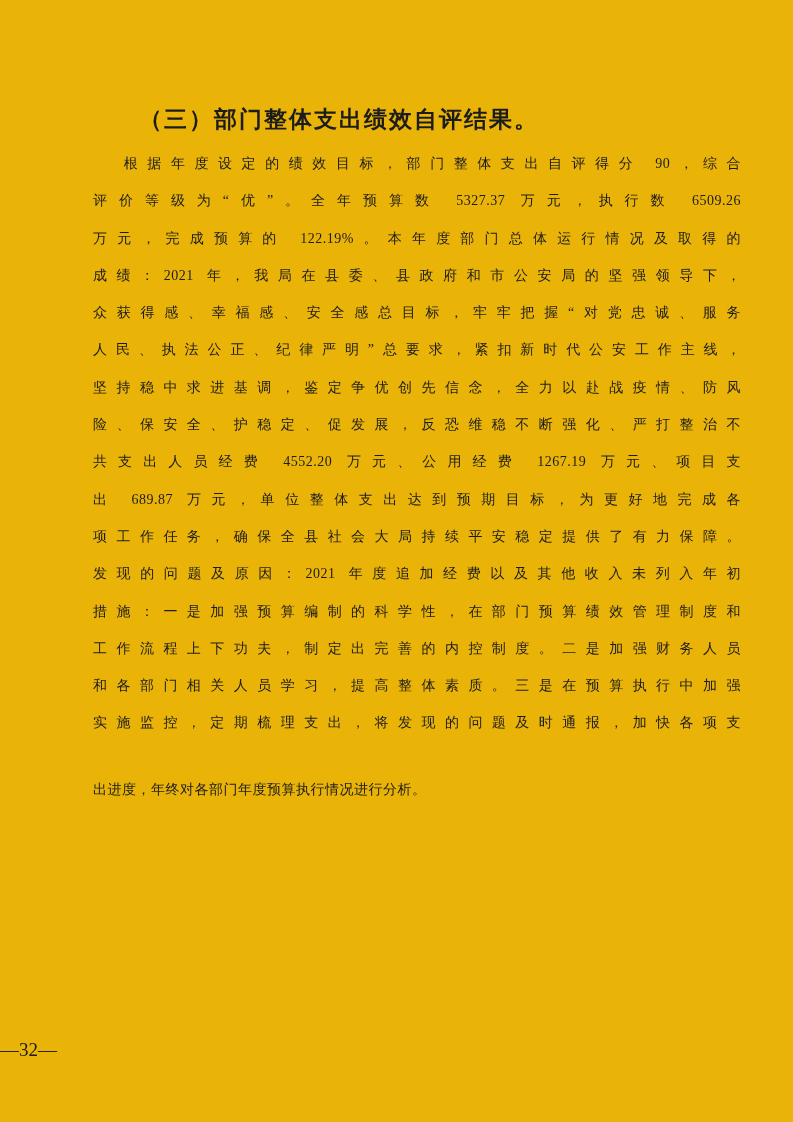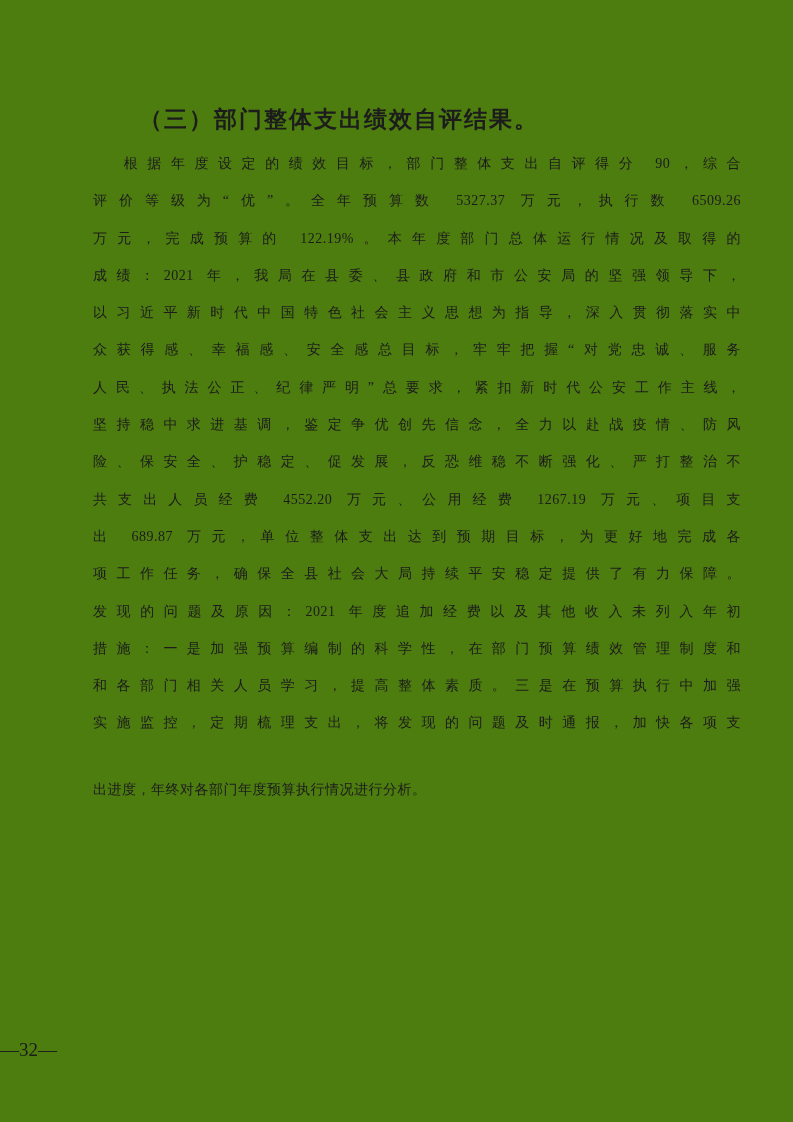--- a/index.html
+++ b/index.html
@@ -5,21 +5,21 @@
 <style>
   html, body {
     margin: 0;
     padding: 0;
     background: #ffffff;
   }
   .page {
     position: relative;
     width: 793px;
     height: 1122px;
-    background: #4d7c0f;
+    background: #eab308;
     overflow: hidden;
     font-family: "Liberation Serif", "DejaVu Serif", serif;
     color: #1c1c1c;
   }
   .heading {
     position: absolute;
     top: 106px;
     left: 93px;
     width: 648px;
     font-size: 23px;
@@ -66,29 +66,29 @@
 <body>
 
 <div class="page">
   <div class="heading">（三）部门整体支出绩效自评结果。</div>
 
   <div class="body-text">
       <div class="line">根据年度设定的绩效目标，部门整体支出自评得分 90，综合</div>
       <div class="line">评价等级为“优”。全年预算数 5327.37 万元，执行数 6509.26</div>
       <div class="line">万元，完成预算的 122.19%。本年度部门总体运行情况及取得的</div>
       <div class="line">成绩：2021 年，我局在县委、县政府和市公安局的坚强领导下，</div>
-      <div class="line">以习近平新时代中国特色社会主义思想为指导，深入贯彻落实中</div>
       <div class="line">众获得感、幸福感、安全感总目标，牢牢把握“对党忠诚、服务</div>
       <div class="line">人民、执法公正、纪律严明”总要求，紧扣新时代公安工作主线，</div>
       <div class="line">坚持稳中求进基调，鉴定争优创先信念，全力以赴战疫情、防风</div>
       <div class="line">险、保安全、护稳定、促发展，反恐维稳不断强化、严打整治不</div>
       <div class="line">共支出人员经费 4552.20 万元、公用经费 1267.19 万元、项目支</div>
       <div class="line">出 689.87 万元，单位整体支出达到预期目标，为更好地完成各</div>
       <div class="line">项工作任务，确保全县社会大局持续平安稳定提供了有力保障。</div>
       <div class="line">发现的问题及原因：2021 年度追加经费以及其他收入未列入年初</div>
       <div class="line">措施：一是加强预算编制的科学性，在部门预算绩效管理制度和</div>
+      <div class="line">工作流程上下功夫，制定出完善的内控制度。二是加强财务人员</div>
       <div class="line">和各部门相关人员学习，提高整体素质。三是在预算执行中加强</div>
       <div class="line">实施监控，定期梳理支出，将发现的问题及时通报，加快各项支</div>
       <div class="line">出进度，年终对各部门年度预算执行情况进行分析。</div>
     </div>
 
   <div class="page-number">—32—</div>
 </div>
 
 </body></html>

